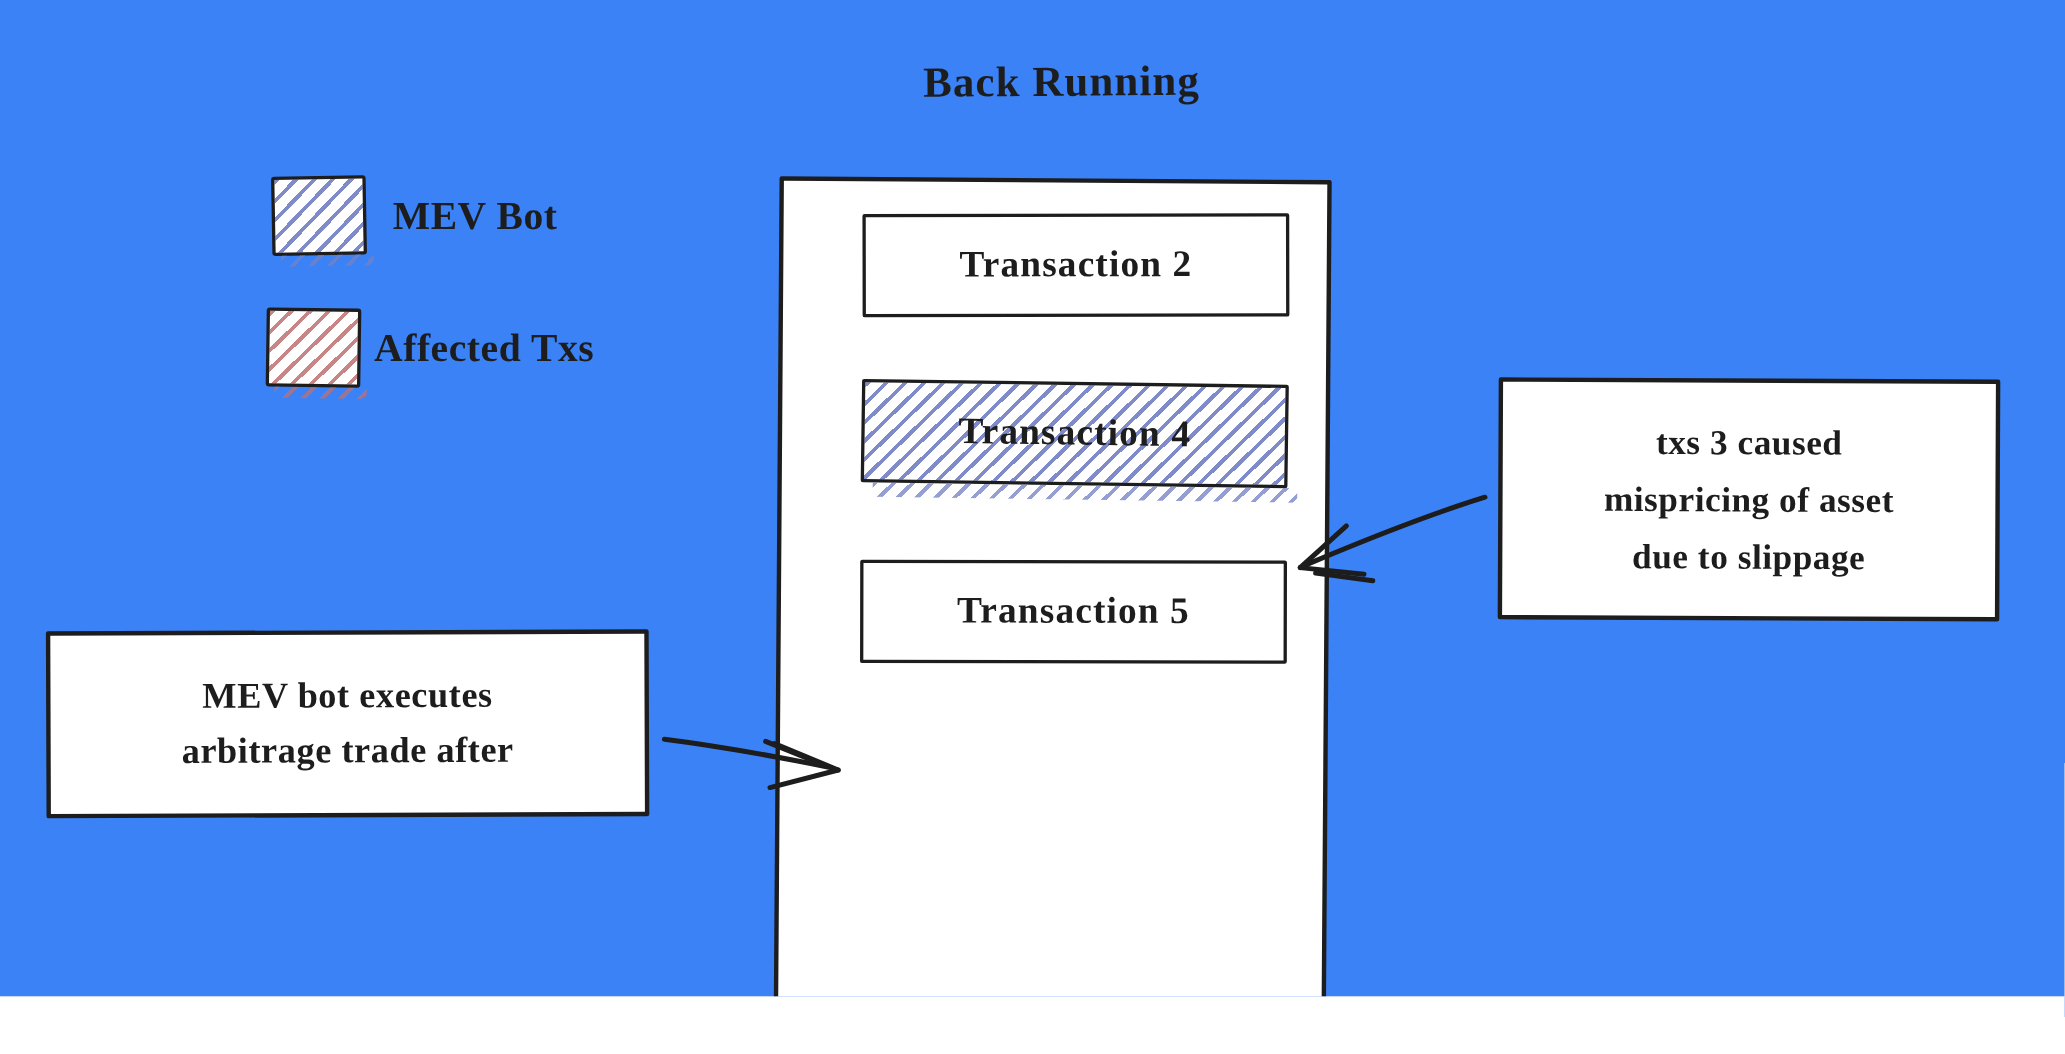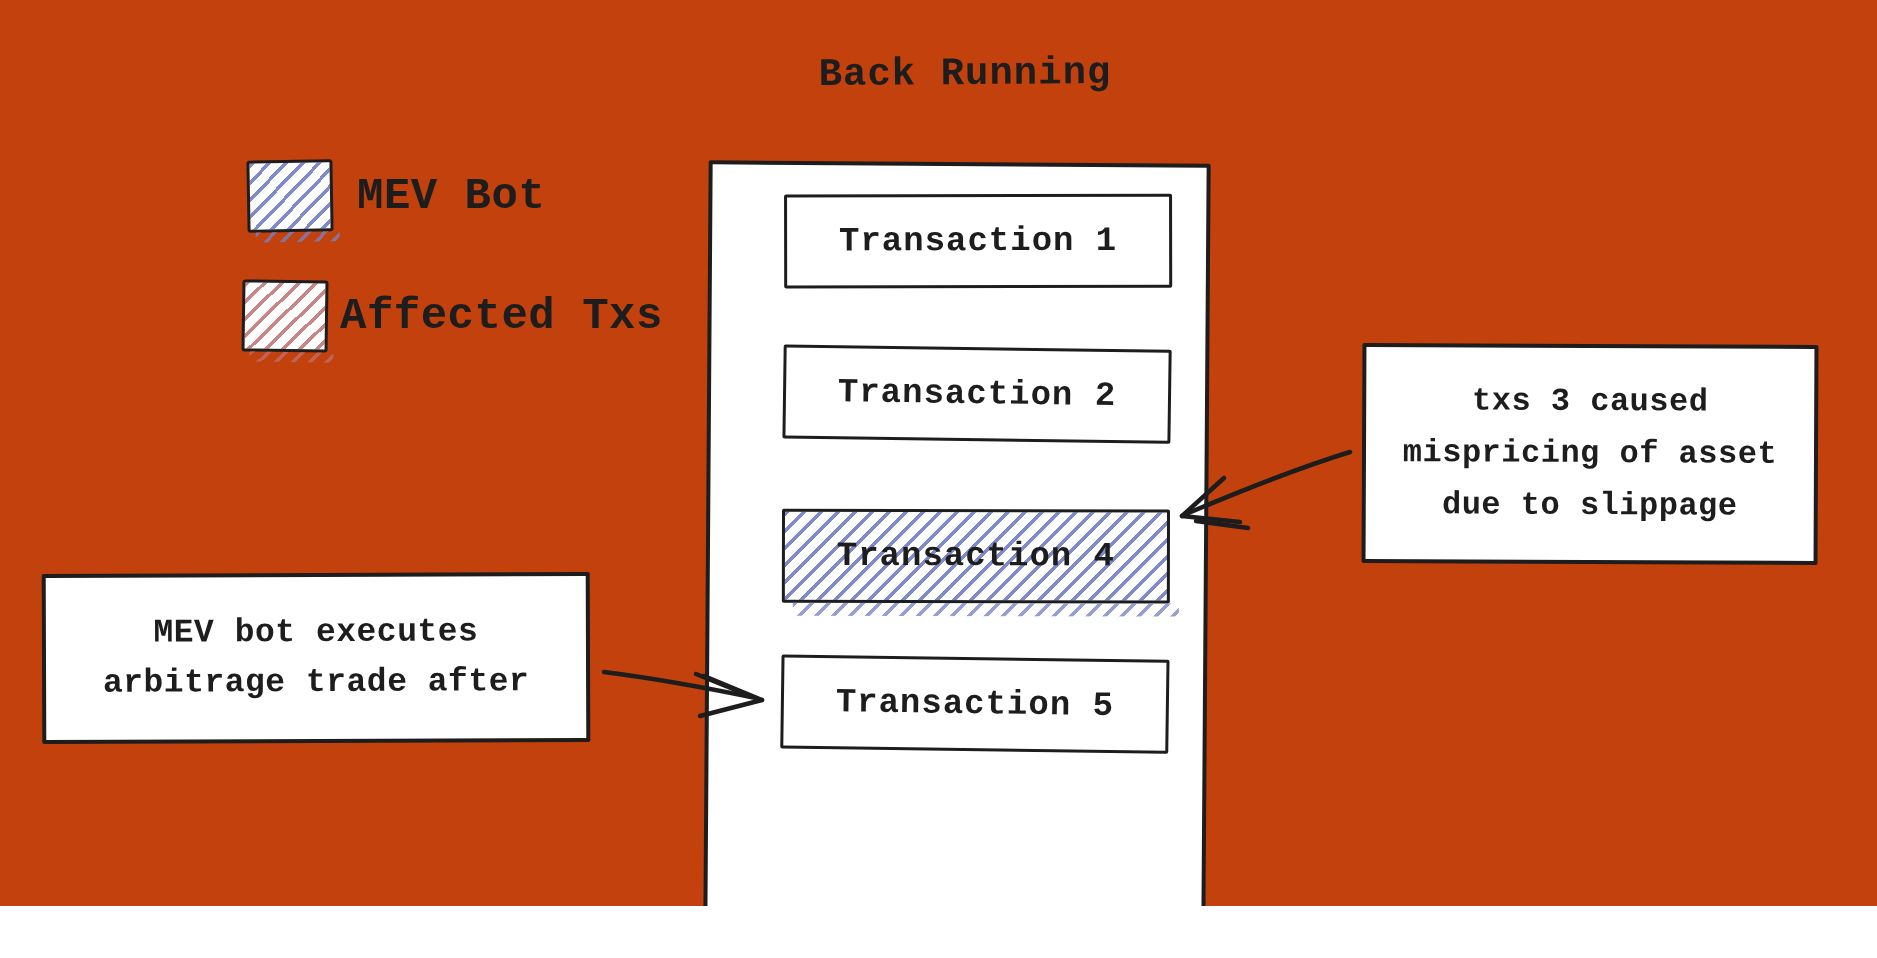--- a/index.html
+++ b/index.html
@@ -4,23 +4,23 @@
 <style>
   html, body {
     margin: 0;
     padding: 0;
     background: #ffffff;
   }
   .canvas {
     position: relative;
     width: 1877px;
     height: 906px;
-    background: #c2410c;
+    background: #3b82f6;
     overflow: hidden;
-    font-family: Liberation Mono, monospace;
+    font-family: Liberation Serif, serif;
     color: #1d1d1d;
     font-weight: 600;
   }
 
   
   .title {
     position: absolute;
     left: 760px;
     top: 52px;
     width: 410px;
@@ -32,21 +32,21 @@
 
   
   .legend-row {
     position: absolute;
     display: flex;
     align-items: center;
     gap: 24px;
   }
   .legend-row.first  { left: 247px; top: 160px; }
   .legend-row.second { left: 242px; top: 280px; gap: 12px; }
-  .legend-label { font-size: 44px; letter-spacing: 0.5px; }
+  .legend-label { font-size: 36px; letter-spacing: 0.5px; }
   .swatch {
     position: relative;
     width: 80px;
     height: 66px;
     border: 3.5px solid #1d1d1d;
     border-radius: 3px;
     background-color: #ffffff;
   }
   .swatch.first  { transform: rotate(-1deg); }
   .swatch.second { transform: rotate(0.8deg); }
@@ -187,23 +187,20 @@
     <span class="swatch first hatch-blue"></span>
     <span class="legend-label">MEV Bot</span>
   </div>
   <div class="legend-row second">
     <span class="swatch second hatch-red"></span>
     <span class="legend-label">Affected Txs</span>
   </div>
 
   <div class="block">
     <div class="tx">
-      <span>Transaction 1</span>
-    </div>
-    <div class="tx">
       <span>Transaction 2</span>
     </div>
     <div class="tx hatch-blue">
       <span>Transaction 4</span>
     </div>
     <div class="tx">
       <span>Transaction 5</span>
     </div>
   </div>
 

